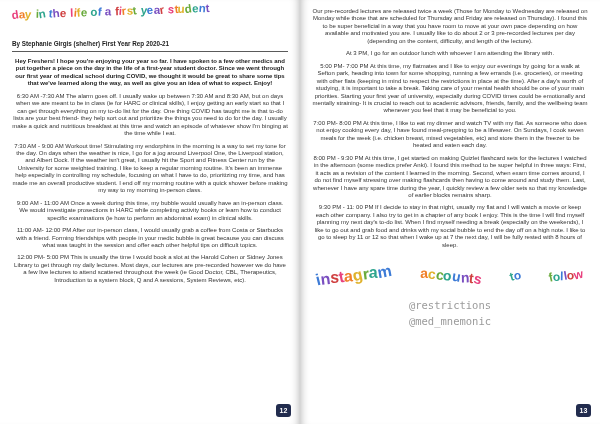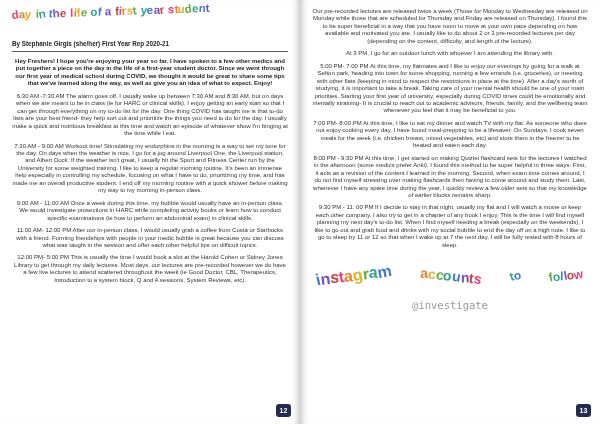--- a/index.html
+++ b/index.html
@@ -78,19 +78,20 @@
     <p class="body">9:30 PM - 11: 00 PM If I decide to stay in that night, usually my flat and I will watch a movie or keep each other company. I also try to get in a chapter of any book I enjoy. This is the time I will find myself planning my next day's to-do list. When I find myself needing a break (especially on the weekends), I like to go out and grab food and drinks with my social bubble to end the day off on a high note. I like to go to sleep by 11 or 12 so that when I wake up at 7 the next day, I will be fully rested with 8 hours of sleep.</p>
 
     <div class="insta">
       <span class="w w-instagram"><span style="display: inline-block; color: rgb(61, 123, 214); transform: rotate(-7deg) translateY(-1.2px);">i</span><span style="display: inline-block; color: rgb(122, 79, 192); transform: rotate(0deg) translateY(-1.2px);">n</span><span style="display: inline-block; color: rgb(208, 64, 64); transform: rotate(7deg) translateY(-1.2px);">s</span><span style="display: inline-block; color: rgb(232, 65, 126); transform: rotate(-3.5deg) translateY(-1.2px);">t</span><span style="display: inline-block; color: rgb(240, 127, 40); transform: rotate(3.5deg) translateY(-1.2px);">a</span><span style="display: inline-block; color: rgb(224, 178, 44); transform: rotate(-7deg) translateY(-1.2px);">g</span><span style="display: inline-block; color: rgb(106, 170, 60); transform: rotate(0deg) translateY(-1.2px);">r</span><span style="display: inline-block; color: rgb(47, 165, 142); transform: rotate(7deg) translateY(-1.2px);">a</span><span style="display: inline-block; color: rgb(61, 123, 214); transform: rotate(-3.5deg) translateY(-1.2px);">m</span></span>
       <span class="w w-accounts"><span style="display: inline-block; color: rgb(240, 127, 40); transform: rotate(-7deg) translateY(-1.2px);">a</span><span style="display: inline-block; color: rgb(224, 178, 44); transform: rotate(0deg) translateY(-1.2px);">c</span><span style="display: inline-block; color: rgb(106, 170, 60); transform: rotate(7deg) translateY(-1.2px);">c</span><span style="display: inline-block; color: rgb(47, 165, 142); transform: rotate(-3.5deg) translateY(-1.2px);">o</span><span style="display: inline-block; color: rgb(61, 123, 214); transform: rotate(3.5deg) translateY(-1.2px);">u</span><span style="display: inline-block; color: rgb(122, 79, 192); transform: rotate(-7deg) translateY(-1.2px);">n</span><span style="display: inline-block; color: rgb(208, 64, 64); transform: rotate(0deg) translateY(-1.2px);">t</span><span style="display: inline-block; color: rgb(232, 65, 126); transform: rotate(7deg) translateY(-1.2px);">s</span></span>
       <span class="w w-to"><span style="display: inline-block; color: rgb(47, 165, 142); transform: rotate(-7deg) translateY(-1.2px);">t</span><span style="display: inline-block; color: rgb(61, 123, 214); transform: rotate(0deg) translateY(-1.2px);">o</span></span>
       <span class="w w-follow"><span style="display: inline-block; color: rgb(106, 170, 60); transform: rotate(-7deg) translateY(-1.2px);">f</span><span style="display: inline-block; color: rgb(47, 165, 142); transform: rotate(0deg) translateY(-1.2px);">o</span><span style="display: inline-block; color: rgb(61, 123, 214); transform: rotate(7deg) translateY(-1.2px);">l</span><span style="display: inline-block; color: rgb(122, 79, 192); transform: rotate(-3.5deg) translateY(-1.2px);">l</span><span style="display: inline-block; color: rgb(208, 64, 64); transform: rotate(3.5deg) translateY(-1.2px);">o</span><span style="display: inline-block; color: rgb(232, 65, 126); transform: rotate(-7deg) translateY(-1.2px);">w</span></span>
     </div>
 
     <div class="handles">
-      <div class="handle">@investigate</div>
+      <div class="handle">@restrictions</div>
+      <div class="handle">@med_mnemonic</div>
     </div>
 
     <div class="badge">13</div>
   </div>
 
 </div>
 
 </body></html>

